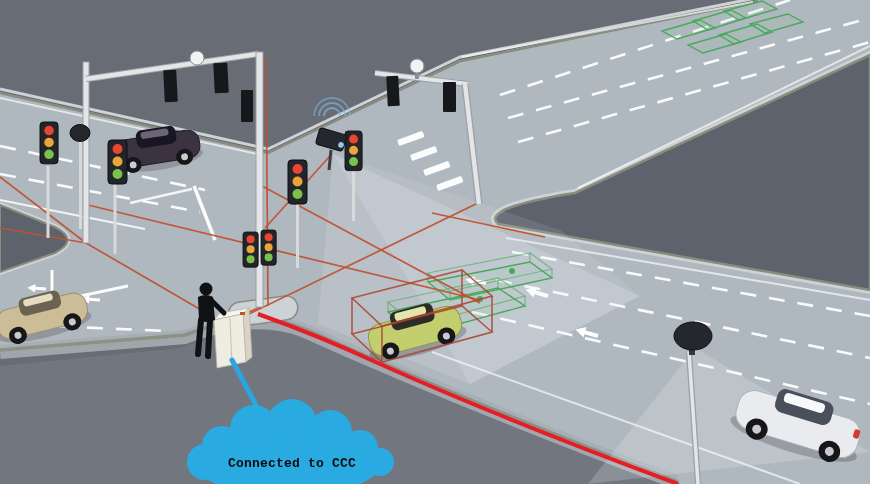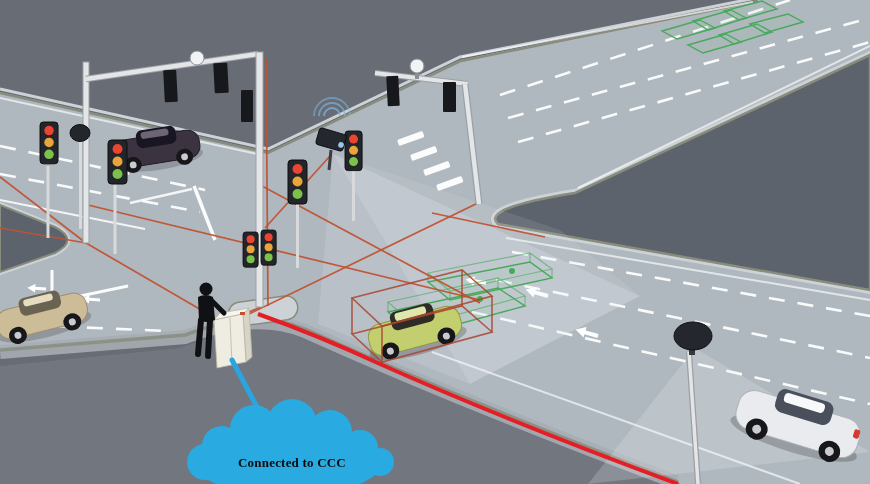--- a/index.html
+++ b/index.html
@@ -8,21 +8,21 @@
     --marking:#ffffff; --cable-red:#c05232; --alert-red:#e41e26;
     --detect-green:#49a85c; --detect-red:#a8452f; --beam:#eef3f8;
     --pole-light:#e4e5e7; --pole-edge:#9aa0a6; --sign-dark:#17181b;
     --tl-red:#ea4530; --tl-amber:#eaa43c; --tl-green:#7cc24a; --housing:#22252a;
     --cloud-blue:#29abe2; --link-blue:#2aa5e1; --wifi-blue:#7db6de;
     --car-purple:#3b3340; --car-beige:#cdbc98; --car-green:#c3cf6e; --car-white:#e9ebee;
     --person-dark:#101114; --cabinet-front:#efece1;
   }
   html,body{margin:0;padding:0;background:#222;}
   .stage{width:870px;height:484px;overflow:hidden;position:relative;
-         font-family:Liberation Serif, serif;}
+         font-family:Liberation Mono, monospace;}
   svg{display:block;}
   .dash{stroke:var(--marking);stroke-width:2.6;stroke-dasharray:16 13;opacity:.92;fill:none;}
   .edgeline{stroke:var(--marking);stroke-width:2;opacity:.65;fill:none;}
   .cable{stroke:var(--cable-red);stroke-width:1.7;fill:none;opacity:.95;}
   .gz{stroke:var(--detect-green);stroke-width:1.4;fill:rgba(120,200,140,0.09);}
   .gzl{stroke:var(--detect-green);stroke-width:1.2;fill:none;opacity:.6;}
   .rz{stroke:var(--detect-red);stroke-width:1.6;fill:none;opacity:.85;}
   .whitemark{fill:var(--marking);opacity:.95;}
   .cloud-label{font-weight:bold;font-size:13px;fill:#0b0b0b;letter-spacing:.2px;}
 </style>

